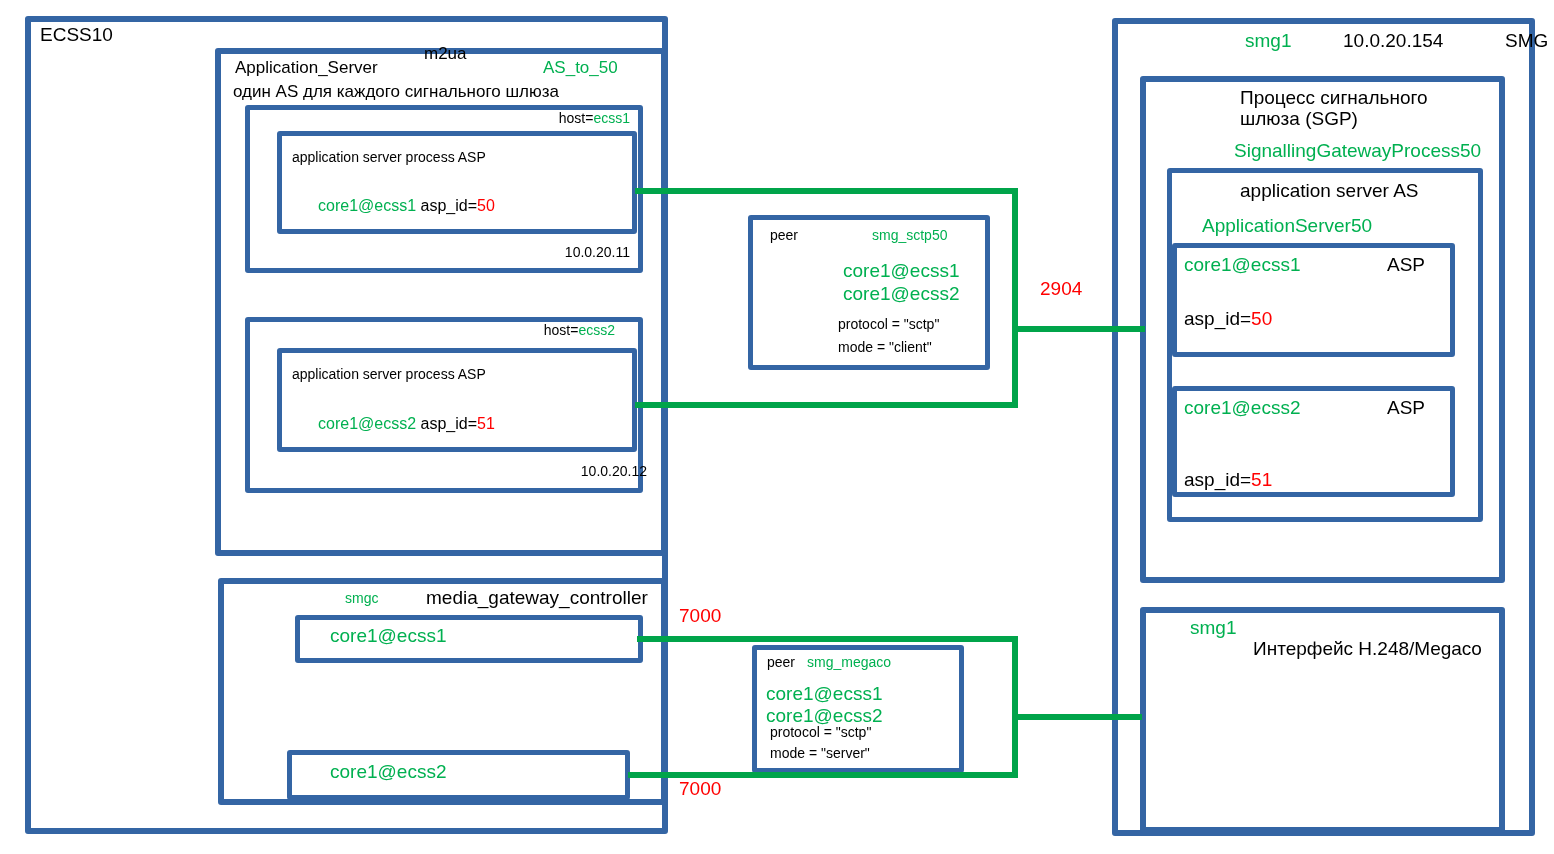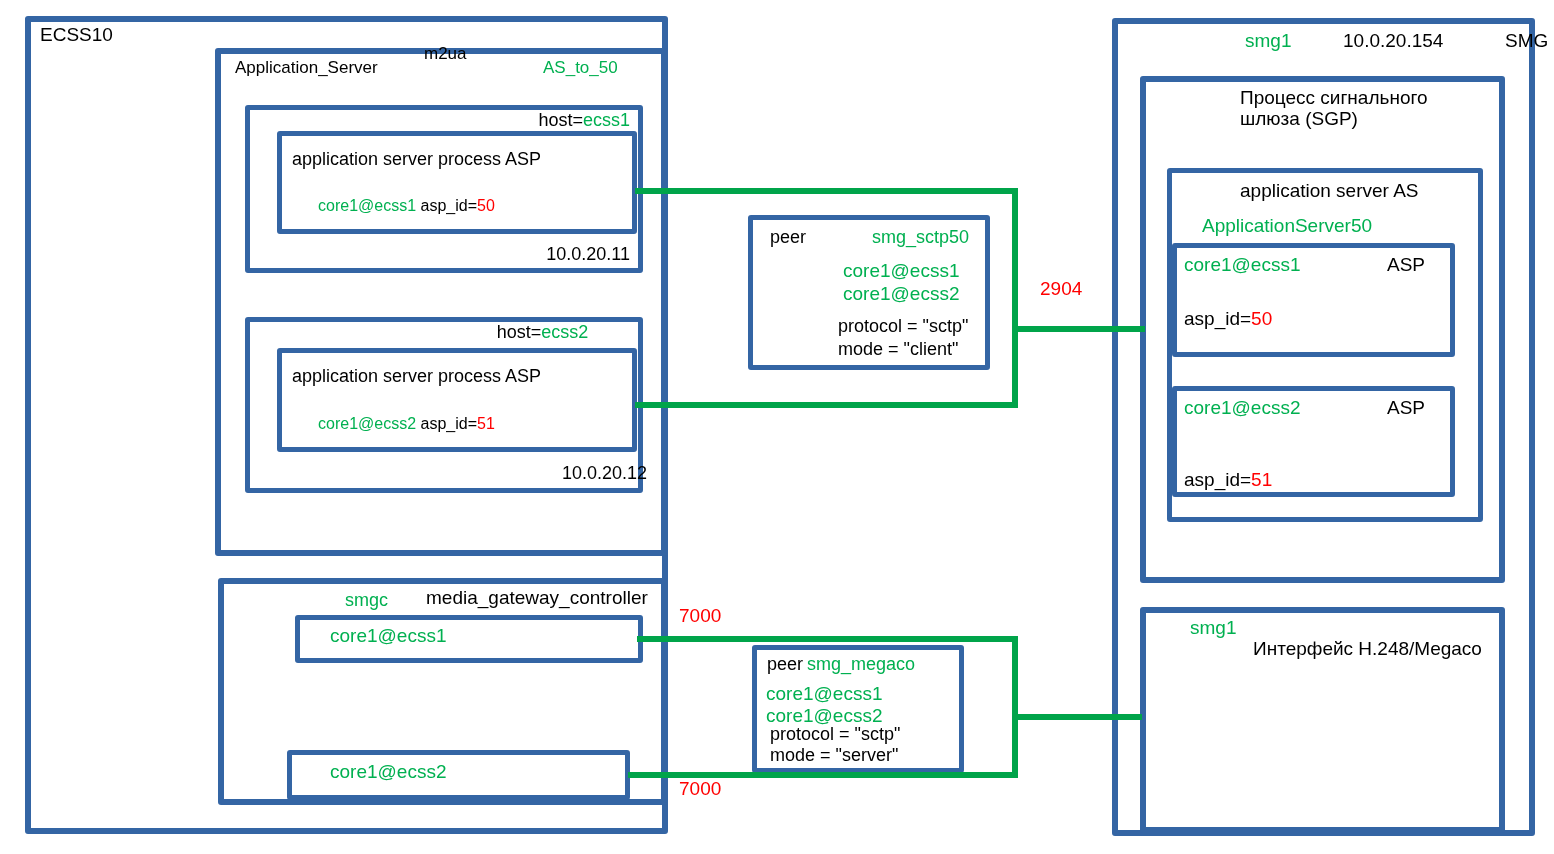--- a/index.html
+++ b/index.html
@@ -2,51 +2,52 @@
 <html><head>
 <meta charset="utf-8">
 <style>
   html,body{margin:0;padding:0;background:#ffffff;}
   .canvas{
     position:relative;width:1554px;height:854px;background:#ffffff;
     font-family:"Liberation Sans",sans-serif;color:#000;overflow:hidden;
   }
   .box{position:absolute;box-sizing:border-box;border:5px solid #3465a4;border-radius:3px;background:transparent;}
   .box.thick{border-width:6px;}
-  .txt{position:absolute;white-space:nowrap;font-size:18px;line-height:1.15;}
+  .txt{position:absolute;white-space:nowrap;font-size:14px;line-height:1.15;}
   .s17{font-size:17px;}
   .s19{font-size:19px;}
   .s20{font-size:16px;}
   .green{color:#00b050;}
   .red{color:#ff0000;}
   .right{text-align:right;}
   .line{position:absolute;background:#00a44a;}
 </style>
 </head>
 <body>
 
 <div class="canvas">
 
   <div class="box thick" style="left:25px;top:16px;width:643px;height:818px;"></div>
   <div class="txt s19" style="left:40px;top:24px;">ECSS10</div>
 
   <div class="box thick" style="left:215px;top:48px;width:452px;height:508px;"></div>
   <div class="txt s17" style="left:235px;top:58px;">Application_Server</div>
   <div class="txt s17" style="left:424px;top:44px;">m2ua</div>
   <div class="txt s17 green" style="left:543px;top:58px;">AS_to_50</div>
+  <div class="txt s17" style="left:233px;top:82px;">один AS для каждого сигнального шлюза</div>
 
   <div class="box" style="left:245px;top:105px;width:398px;height:168px;"></div>
   <div class="txt right" style="left:455px;top:110px;width:175px;"><span>host=</span><span class="green">ecss1</span></div>
   <div class="box" style="left:277px;top:131px;width:360px;height:103px;"></div>
   <div class="txt" style="left:292px;top:149px;">application server process ASP</div>
   <div class="txt s20" style="left:318px;top:197px;"><span class="green">core1@ecss1</span><span> asp_id=</span><span class="red">50</span></div>
   <div class="txt right" style="left:455px;top:244px;width:175px;">10.0.20.11</div>
 
   <div class="box" style="left:245px;top:317px;width:398px;height:176px;"></div>
-  <div class="txt right" style="left:455px;top:322px;width:175px;text-align:center;"><span>host=</span><span class="green">ecss2</span></div>
+  <div class="txt right" style="left:440px;top:322px;width:175px;"><span>host=</span><span class="green">ecss2</span></div>
   <div class="box" style="left:277px;top:348px;width:360px;height:104px;"></div>
   <div class="txt" style="left:292px;top:366px;">application server process ASP</div>
   <div class="txt s20" style="left:318px;top:415px;"><span class="green">core1@ecss2</span><span> asp_id=</span><span class="red">51</span></div>
   <div class="txt right" style="left:472px;top:463px;width:175px;">10.0.20.12</div>
 
   <div class="box thick" style="left:218px;top:578px;width:449px;height:227px;"></div>
   <div class="txt green" style="left:345px;top:590px;">smgc</div>
   <div class="txt s19" style="left:426px;top:587px;">media_gateway_controller</div>
   <div class="box" style="left:295px;top:615px;width:348px;height:48px;"></div>
   <div class="txt s19 green" style="left:330px;top:625px;">core1@ecss1</div>
@@ -54,20 +55,21 @@
   <div class="txt s19 green" style="left:330px;top:761px;">core1@ecss2</div>
 
   <div class="box thick" style="left:1112px;top:18px;width:423px;height:818px;"></div>
   <div class="txt s19 green" style="left:1245px;top:30px;">smg1</div>
   <div class="txt s19" style="left:1343px;top:30px;">10.0.20.154</div>
   <div class="txt s19" style="left:1473px;top:30px;margin-left:32px;">SMG</div>
 
   <div class="box thick" style="left:1140px;top:76px;width:365px;height:507px;"></div>
   <div class="txt s19" style="left:1240px;top:87px;">Процесс сигнального</div>
   <div class="txt s19" style="left:1240px;top:108px;">шлюза (SGP)</div>
+  <div class="txt s19 green" style="left:1234px;top:140px;">SignallingGatewayProcess50</div>
 
   <div class="box" style="left:1167px;top:168px;width:316px;height:354px;"></div>
   <div class="txt s19" style="left:1240px;top:180px;">application server AS</div>
   <div class="txt s19 green" style="left:1202px;top:215px;">ApplicationServer50</div>
 
   <div class="box" style="left:1172px;top:243px;width:283px;height:114px;"></div>
   <div class="txt s19 green" style="left:1184px;top:254px;">core1@ecss1</div>
   <div class="txt s19" style="left:1387px;top:254px;">ASP</div>
   <div class="txt s19" style="left:1184px;top:308px;"><span>asp_id=</span><span class="red">50</span></div>
 

